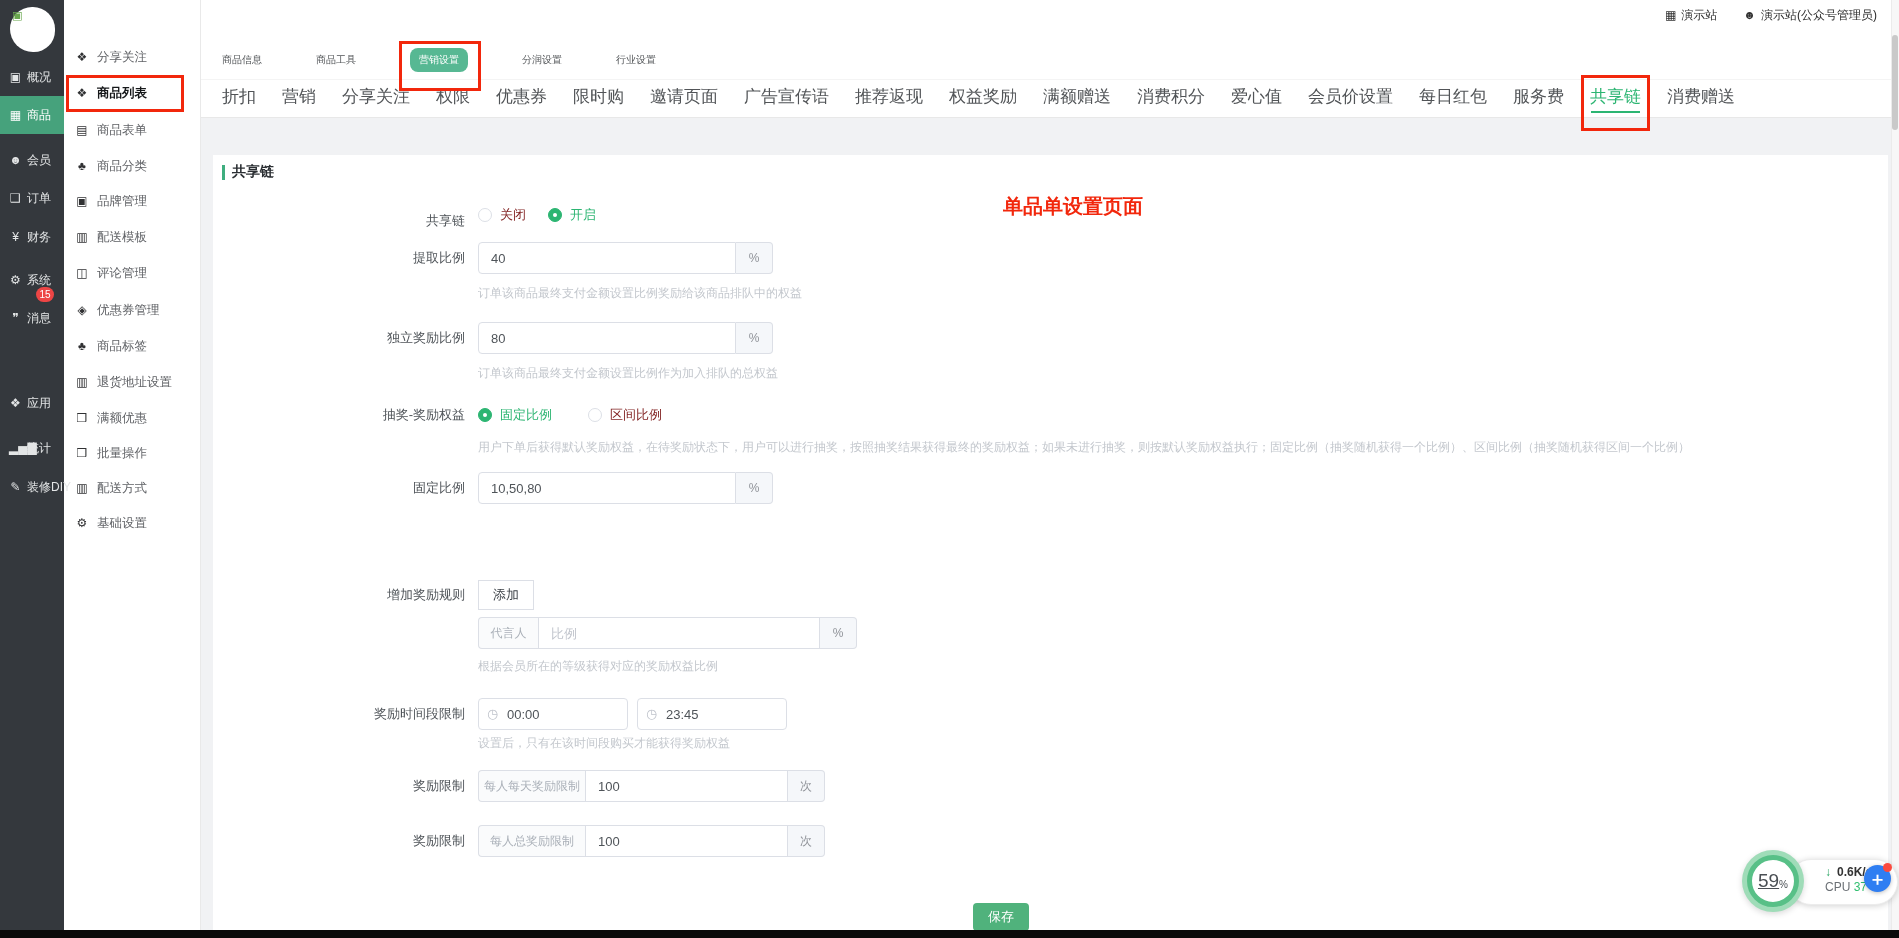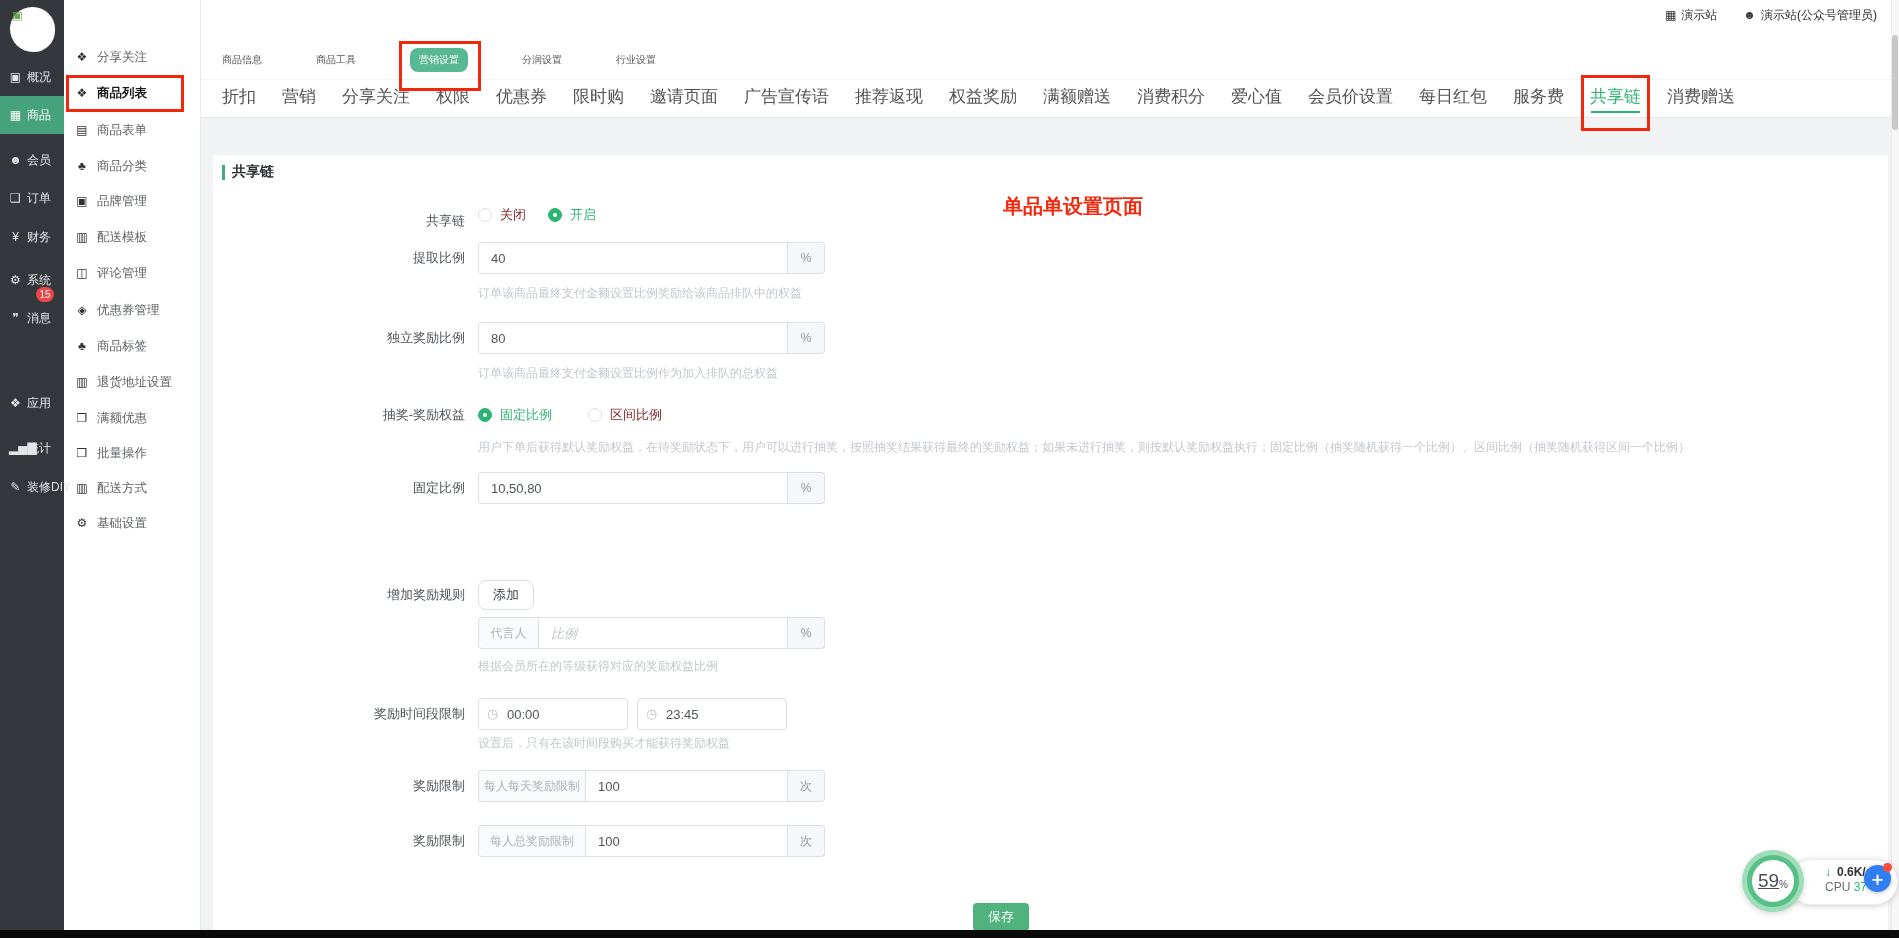--- a/index.html
+++ b/index.html
@@ -63,26 +63,26 @@
   
   .radios{gap:22px;height:20px;}
   .ropt{display:flex;align-items:center;gap:8px;cursor:pointer;}
   .rdo{width:14px;height:14px;border-radius:50%;border:1px solid var(--border);background:#fff;position:relative;flex:0 0 auto;}
   .rdo.on{background:var(--green);border-color:var(--green);}
   .rdo.on::after{content:'';position:absolute;left:4px;top:4px;width:4px;height:4px;border-radius:50%;background:#fff;}
   .rtx{font-size:13px;color:#7f1d1d;}
   .rtx.green{color:var(--green);}
   
   .igroup{display:inline-flex;align-items:stretch;height:32px;}
-  .inp{height:32px;border:1px solid var(--border);border-radius:4px 0 0 4px;padding:0 12px;font-size:13px;color:#4f5459;width:310px;outline:none;background:#fff;font-family:inherit;}
+  .inp{height:32px;border:1px solid var(--border);border-radius:4px 0 0 4px;padding:0 12px;font-size:13px;color:#4f5459;width:258px;outline:none;background:#fff;font-family:inherit;}
   .suffix{width:37px;background:#f5f7fa;border:1px solid var(--border);border-left:none;border-radius:0 4px 4px 0;display:flex;align-items:center;justify-content:center;font-size:12px;color:var(--muted);}
   .prepend{background:#fafbfc;border:1px solid var(--border);border-right:none;border-radius:4px 0 0 4px;display:flex;align-items:center;justify-content:center;font-size:12px;color:#aab0b8;padding:0 10px;white-space:nowrap;}
   .igroup .mid{border-radius:0;}
   .inp.ph::placeholder,.inp::placeholder{color:#c0c4cc;}
-  .btn{height:30px;padding:0 14px;border:1px solid var(--border);border-radius:8px;background:#fff;font-size:13px;color:#3e4349;cursor:pointer;font-family:inherit;}
+  .btn{height:30px;padding:0 14px;border:1px solid var(--border);border-radius:0;background:#fff;font-size:13px;color:#3e4349;cursor:pointer;font-family:inherit;}
   .tinput{position:relative;}
   .tinput .inp{width:150px;border-radius:4px;padding-left:28px;}
   .tinput .clk{position:absolute;left:9px;top:8px;font-size:13px;color:#c0c4cc;}
   .savebtn{position:absolute;left:760px;top:748px;width:56px;height:28px;background:#50b27c;color:#fff;border:none;border-radius:4px;font-size:13px;cursor:pointer;font-family:inherit;}
   
   .monitor{position:absolute;left:1742px;top:850px;width:157px;height:64px;z-index:20;}
   .mpill{position:absolute;left:46px;top:9px;width:110px;height:46px;background:#fff;border:1px solid #ececec;border-radius:23px;box-shadow:0 1px 6px rgba(0,0,0,.18);padding:5px 6px 0 36px;}
   .mline1{display:flex;align-items:center;gap:6px;font-size:12px;font-weight:bold;color:#333;}
   .mline1 .dn{color:#2aa564;font-weight:bold;}
   .mline2{margin-top:1px;font-size:12px;color:#6b7075;}
@@ -320,21 +320,21 @@
     <div class="frow" style="top:425px">
       <div class="flabel" style="line-height:30px">增加奖励规则</div>
       <div class="fctrl">
           <button class="btn">添加</button>
         </div>
     </div>
     <div class="frow" style="top:462px">
       <div class="fctrl">
           <span class="igroup">
             <span class="prepend" style="width:60px">代言人</span>
-            <input class="inp mid" style="width: 250px; font-style: italic;" placeholder="比例">
+            <input class="inp mid" style="width: 282px;" placeholder="比例">
             <span class="suffix">%</span>
           </span>
         </div>
     </div>
     <div class="fhelp" style="top:503px">根据会员所在的等级获得对应的奖励权益比例</div>
 
     <div class="frow" style="top:543px">
       <div class="flabel">奖励时间段限制</div>
       <div class="fctrl" style="gap:9px">
         <span class="tinput"><span class="clk">◷</span><input class="inp" value="00:00" style=""></span>

